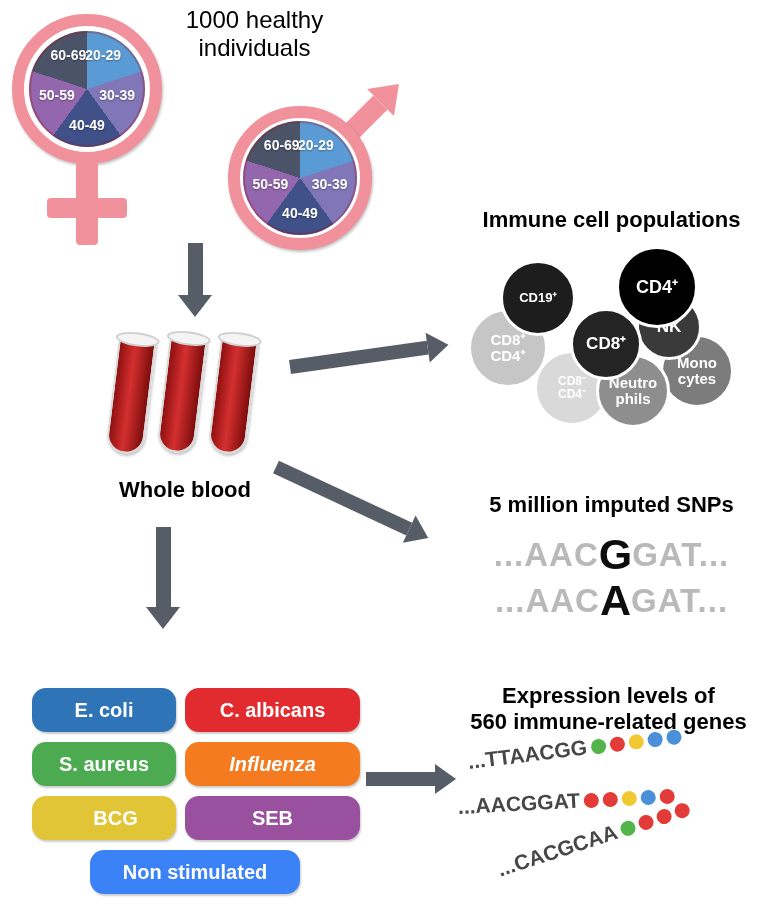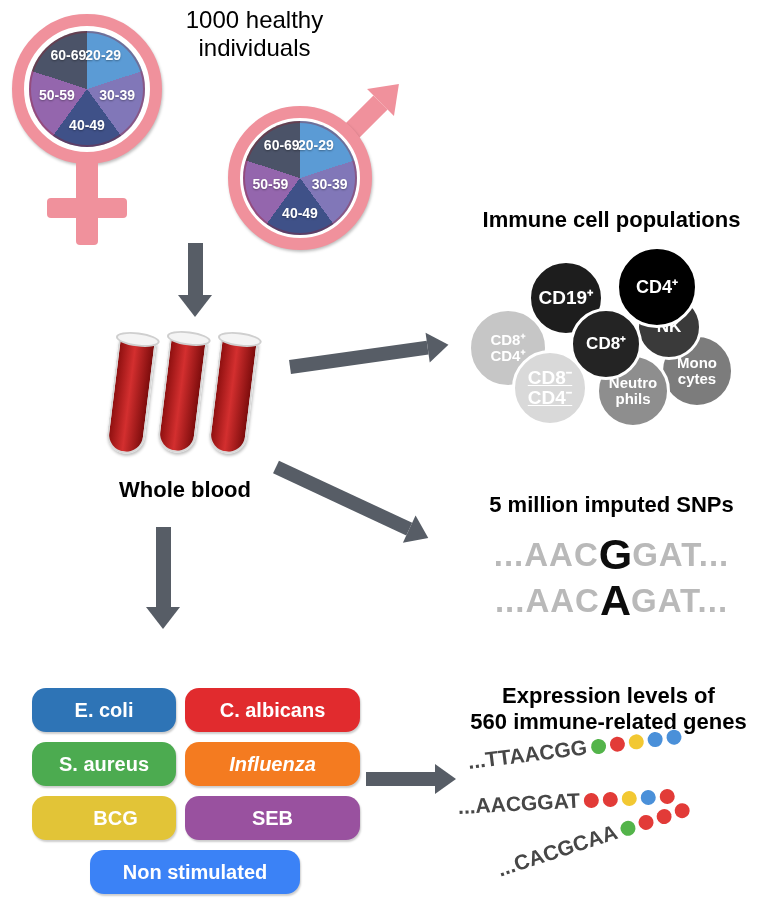--- a/index.html
+++ b/index.html
@@ -60,22 +60,22 @@
     background:linear-gradient(90deg,#8f1010,#d32f2f 45%,#7c0c0c);
     border:2px solid #d8d8d8; border-top:none; border-radius:0 0 19px 19px; box-shadow:1px 2px 3px rgba(0,0,0,0.25); }
   .tube-cap { position:absolute; top:-2px; left:-3px; width:44px; height:14px; background:#f4f4f4; border:2px solid #cfcfcf; border-radius:50%; z-index:2; }
   #tube-1 { left:112px; top:334px; } #tube-2 { left:163px; top:333px; } #tube-3 { left:214px; top:334px; }
 
   
   .cell { position:absolute; border-radius:50%; border:3px solid #fff; color:#fff; font-weight:bold;
           display:flex; align-items:center; justify-content:center; text-align:center; line-height:1.05; }
   .cell span { display:block; padding:0 6px; }
   #cell-cd8p4p { left:468px; top:308px; width:80px; height:80px; z-index:1; font-size:15px; }
-  #cell-cd8m4m { left:512px; top:350px; width:76px; height:76px; z-index:2; font-size:19px;text-decoration:underline; }
-  #cell-cd19   { left:528px; top:260px; width:76px; height:76px; z-index:3; font-size:19px; }
+  #cell-cd8m4m { left:534px; top:350px; width:76px; height:76px; z-index:2; font-size:12px; }
+  #cell-cd19   { left:500px; top:260px; width:76px; height:76px; z-index:3; font-size:13px; }
   #cell-mono   { left:660px; top:334px; width:74px; height:74px; z-index:3; font-size:15px; }
   #cell-nk     { left:636px; top:294px; width:66px; height:66px; z-index:4; font-size:17px;text-align:center; }
   #cell-cd4    { left:616px; top:246px; width:82px; height:82px; z-index:5; font-size:18px; }
   #cell-neutro { left:596px; top:354px; width:74px; height:74px; z-index:5; font-size:15px; }
   #cell-cd8    { left:570px; top:308px; width:72px; height:72px; z-index:6; font-size:17px; }
 
   
   .snp-line { position:absolute; left:452px; width:319px; text-align:center; font-weight:bold; font-size:33px;
               color:#b9b9b9; letter-spacing:1px; white-space:nowrap; }
   .snp-line .variant { color:#0d0d0d; font-size:43px; vertical-align:-3px; letter-spacing:0; }

